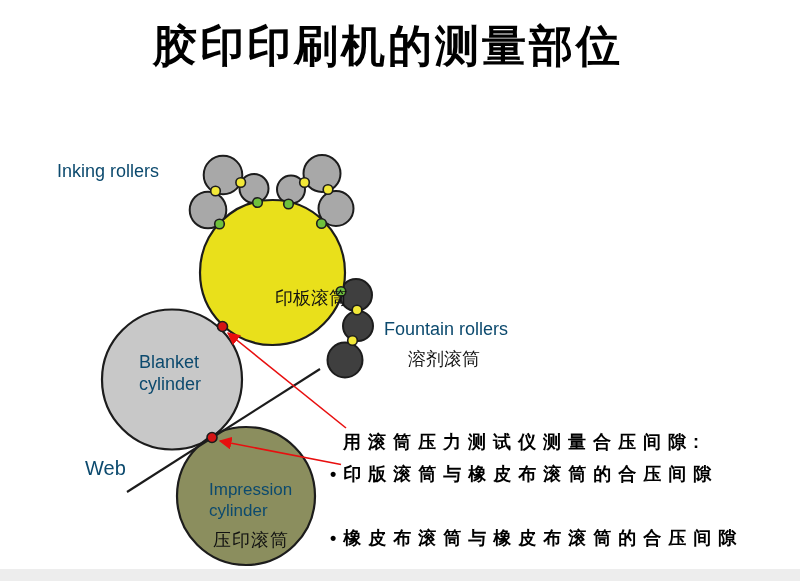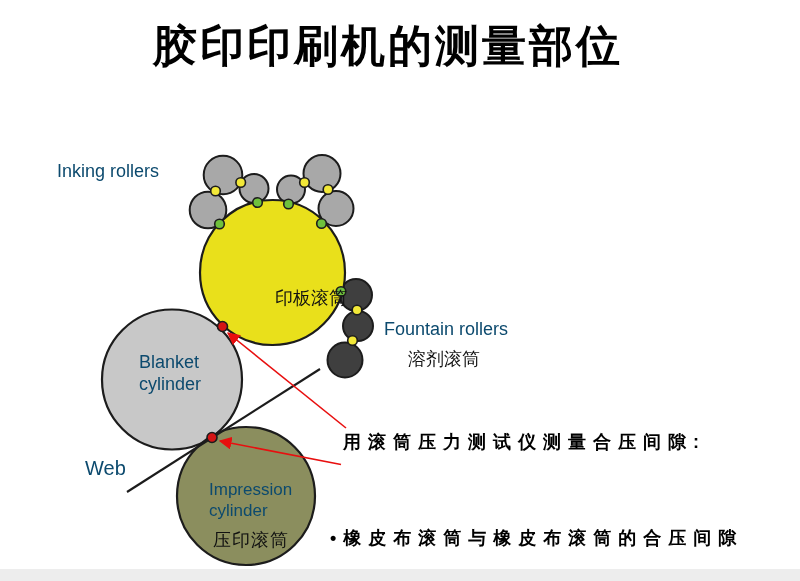--- a/index.html
+++ b/index.html
@@ -79,16 +79,17 @@
   <div class="lbl en" style="left:209px;top:480px;font-size:17px;">Impression</div>
   <div class="lbl en" style="left:209px;top:501px;font-size:17px;">cylinder</div>
   <div class="lbl zh" style="left:213px;top:528px;letter-spacing:1px;">压印滚筒</div>
 
   <div class="lbl en" style="left:384px;top:319px;">Fountain rollers</div>
   <div class="lbl zh" style="left:408px;top:347px;">溶剂滚筒</div>
 
   <div class="lbl en" style="left:85px;top:457px;font-size:20px;">Web</div>
 
   <div class="ann" style="left:343px;top:430px;">用滚筒压力测试仪测量合压间隙:</div>
+  <div class="ann" style="left:330px;top:462px;">•印版滚筒与橡皮布滚筒的合压间隙</div>
   <div class="ann" style="left:330px;top:526px;">•橡皮布滚筒与橡皮布滚筒的合压间隙</div>
 
   <div class="band"></div>
 </div>
 
 </body></html>

